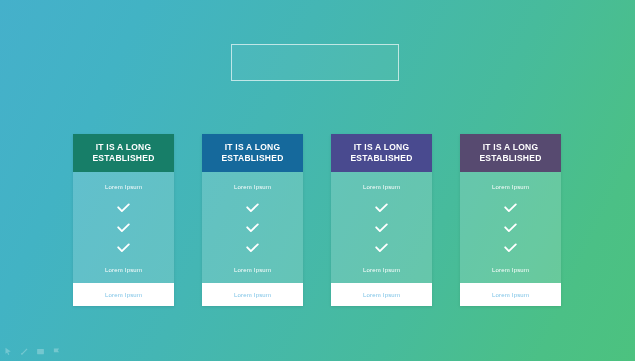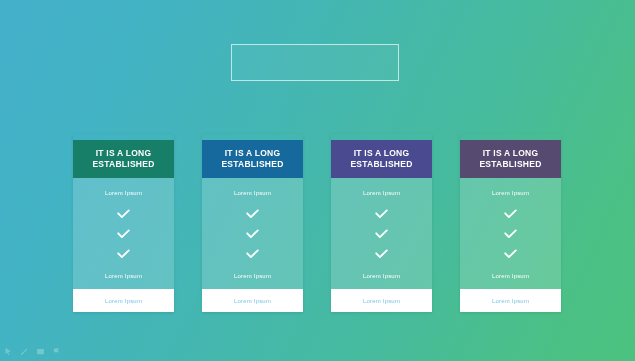--- a/index.html
+++ b/index.html
@@ -41,21 +41,20 @@
     display:flex;
     align-items:center;
     justify-content:center;
     text-align:center;
     color:#ffffff;
     font-size:8.5px;
     font-weight:bold;
     letter-spacing:0.25px;
     line-height:1.35;
     padding:0 6px;
-    margin-top:6px;
   }
   .card-body {
     background:rgba(255,255,255,0.17);
     padding:12px 6px 10px;
     display:flex;
     flex-direction:column;
     align-items:center;
   }
   .body-label {
     color:#ffffff;

